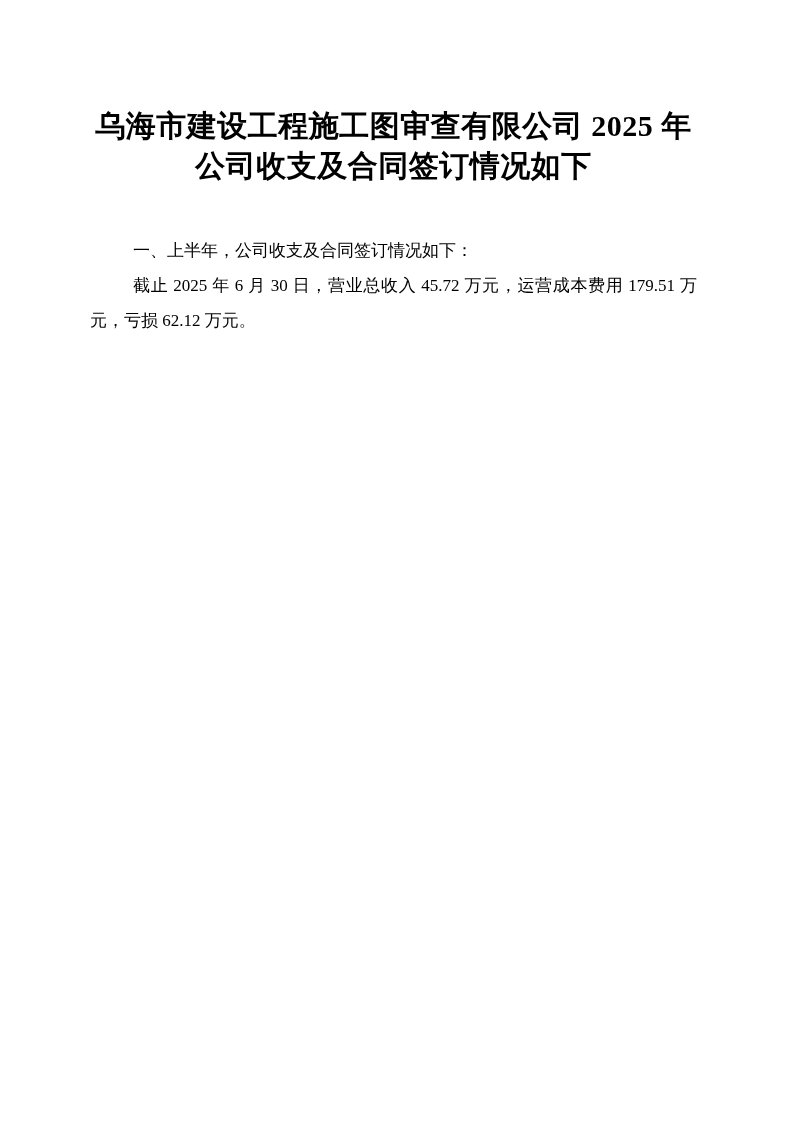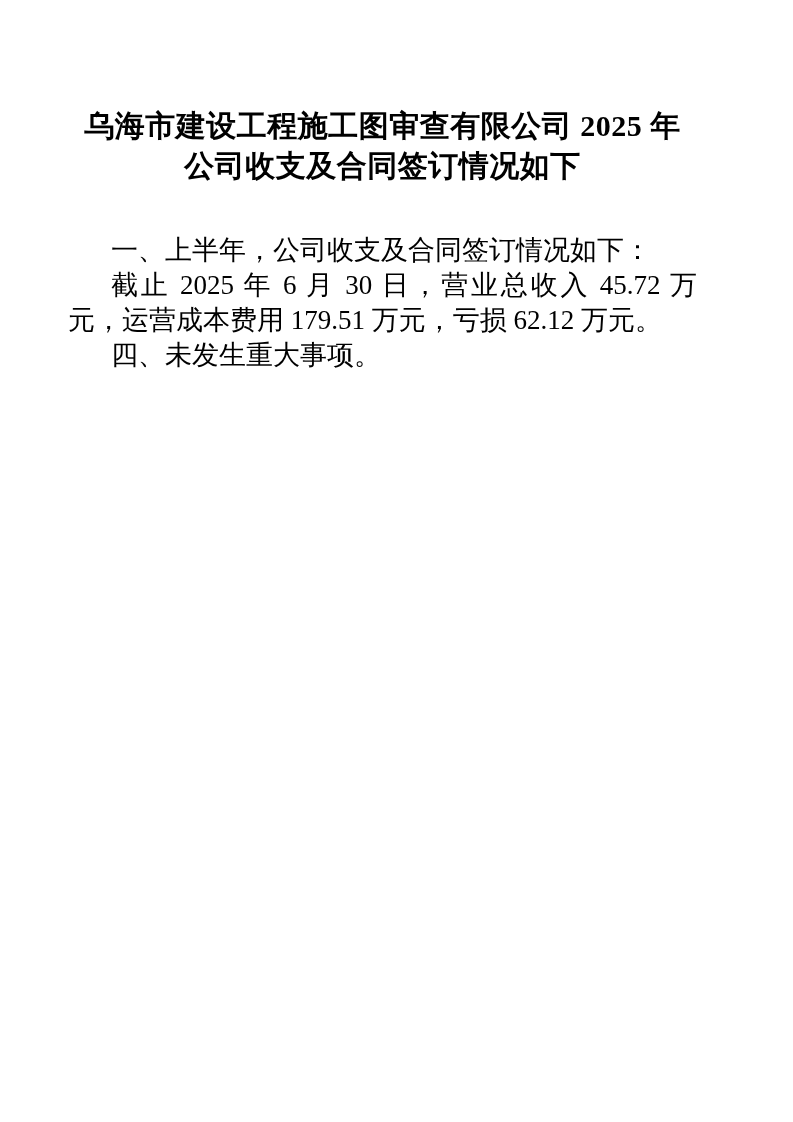--- a/index.html
+++ b/index.html
@@ -11,51 +11,50 @@
     color: #000000;
   }
   .page {
     position: relative;
     width: 793px;
     height: 1122px;
     background: #ffffff;
     overflow: hidden;
   }
   .content {
-    padding: 106px 96px 0 68px;
+    padding: 106px 96px 0 90px;
   }
   .doc-title {
     font-size: 30px;
     line-height: 40px;
     font-weight: 700;
     text-align: center;
     letter-spacing: 0.5px;
   }
   .doc-body {
     margin-top: 47px;
   }
   .doc-body p {
-    font-size: 27px;
+    font-size: 17px;
     line-height: 35px;
     text-align: justify;
     text-indent: 43px;
     word-break: break-all;
   }
 </style>
 </head>
 <body>
 
 <div class="page">
   <div class="content">
 
     <div class="doc-title">
       <div>乌海市建设工程施工图审查有限公司 2025 年</div>
       <div>公司收支及合同签订情况如下</div>
     </div>
 
     <div class="doc-body">
       <p>一、上半年，公司收支及合同签订情况如下：</p>
       <p>截止 2025 年 6 月 30 日，营业总收入 45.72 万元，运营成本费用 179.51 万元，亏损 62.12 万元。</p>
-      <p>四、未发生重大事项。</p>
     </div>
 
   </div>
 </div>
 
 </body></html>

